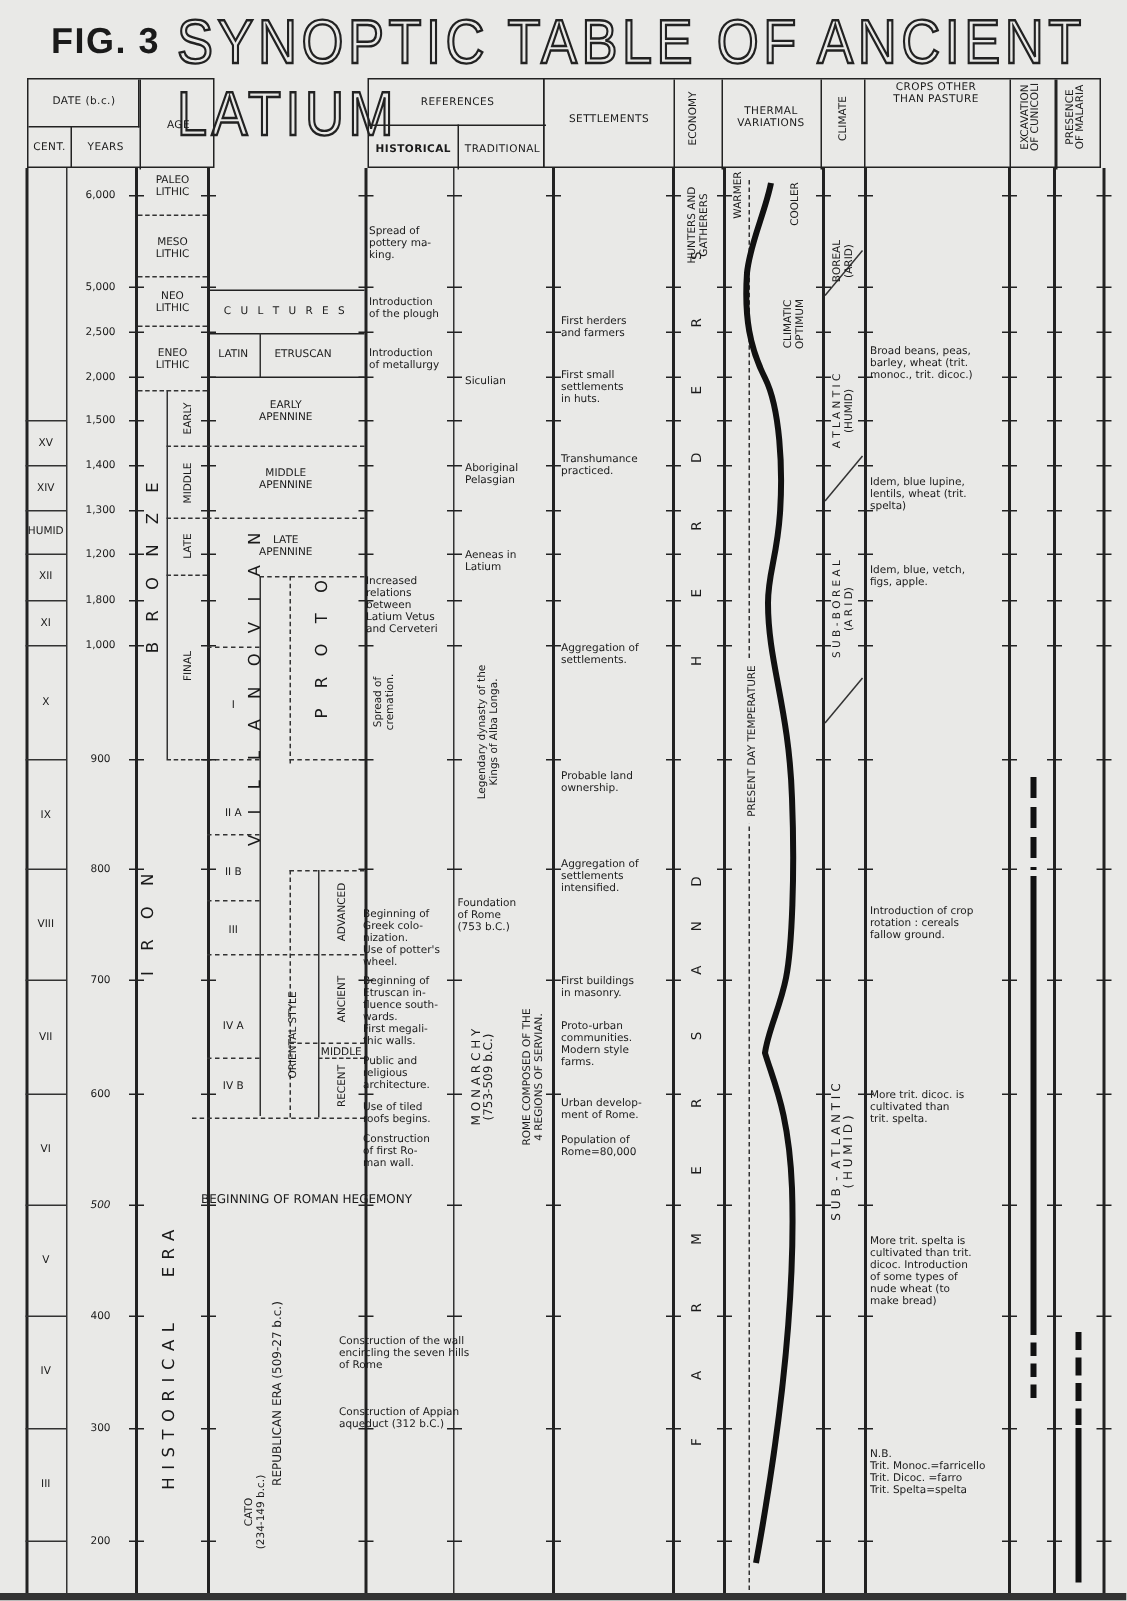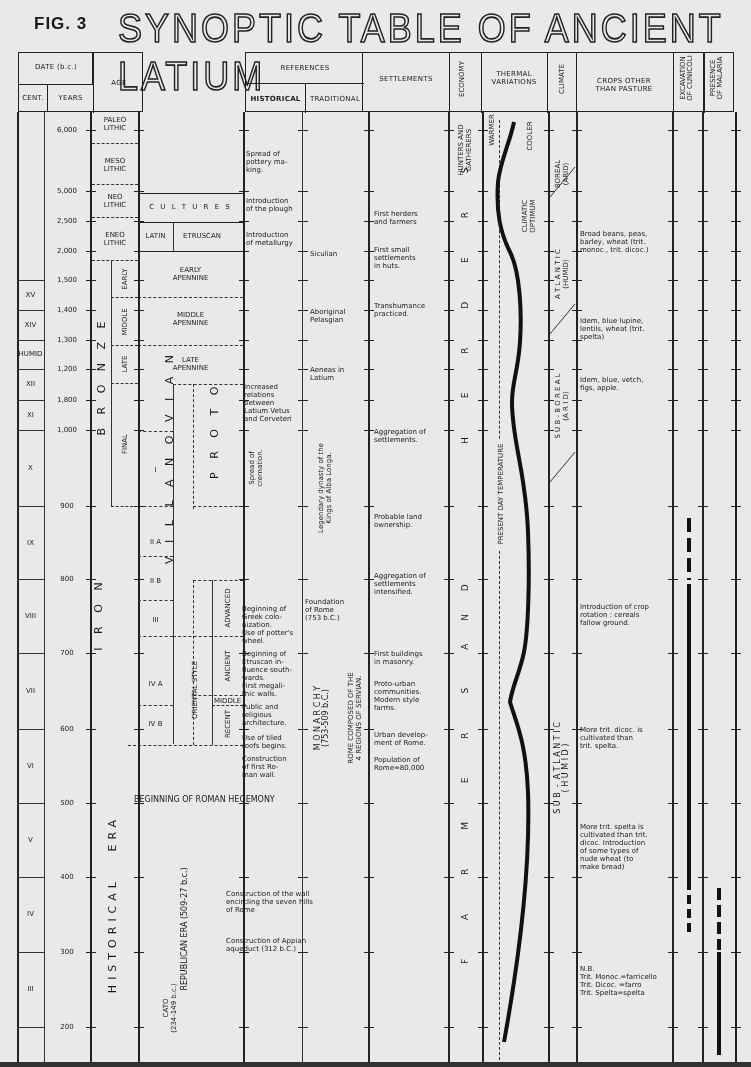--- a/index.html
+++ b/index.html
@@ -1,19 +1,19 @@
 <!DOCTYPE html>
 <html><head>
 <meta charset="utf-8">
 <style>
   html,body{margin:0;padding:0;}
   body{width:751px;height:1067px;background:#e9e9e7;position:relative;overflow:hidden;
        font-family:"DejaVu Sans",sans-serif;color:#1a1a1a;}
   .abs{position:absolute;}
-  .fig{left:34px;top:14px;font-family:"Liberation Sans",sans-serif;font-weight:bold;font-size:17px;letter-spacing:1px;}
+  .fig{left:34px;top:14px;font-family:"Liberation Sans",sans-serif;font-weight:bold;font-size:24px;letter-spacing:1px;}
   .title{left:118px;top:4px;font-family:"Liberation Sans",sans-serif;font-size:36px;letter-spacing:3px;
          color:#e9e9e7;-webkit-text-stroke:1.4px #222;transform:scaleY(1.15);transform-origin:top left;}
   .hb{border:1.5px solid #222;box-sizing:border-box;}
   .ht{font-size:7px;text-align:center;letter-spacing:.3px;}
   .vline{position:absolute;width:0;border-left:2px solid #222;}
   .vthin{position:absolute;width:0;border-left:1px solid #333;}
   .hline{position:absolute;height:0;border-top:1px solid #333;}
   .hdash{position:absolute;height:0;border-top:1.3px dashed #333;}
   .vdash{position:absolute;width:0;border-left:1.3px dashed #333;}
   .t{position:absolute;font-size:7px;line-height:8px;white-space:pre;}
@@ -49,21 +49,21 @@
 <div class="abs hb" style="left:362px;top:52px;width:372px;height:60px;">
   <div class="abs ht" style="left:0;top:22px;width:86px;">SETTLEMENTS</div>
   <div class="abs" style="left:86px;top:0;height:60px;border-left:1.5px solid #222;"></div>
   <div class="rot" style="left:80px;top:22px;width:38px;">ECONOMY</div>
   <div class="abs" style="left:118px;top:0;height:60px;border-left:1.5px solid #222;"></div>
   <div class="abs ht" style="left:118px;top:17px;width:66px;white-space:pre;">THERMAL
 VARIATIONS</div>
   <div class="abs" style="left:184px;top:0;height:60px;border-left:1.5px solid #222;"></div>
   <div class="rot" style="left:180px;top:22px;width:38px;">CLIMATE</div>
   <div class="abs" style="left:213px;top:0;height:60px;border-left:1.5px solid #222;"></div>
-  <div class="abs ht" style="left:213px;top:24px;width:96px;white-space:pre;">CROPS OTHER
+  <div class="abs ht" style="left:213px;top:1px;width:96px;white-space:pre;">CROPS OTHER
 THAN PASTURE</div>
   <div class="abs" style="left:310px;top:0;height:60px;border-left:1.5px solid #222;"></div>
   <div class="rot" style="left:296px;top:18px;width:56px;line-height:7px;">EXCAVATION
 OF CUNICOLI</div>
   <div class="abs" style="left:340px;top:0;height:60px;border-left:2.5px solid #222;"></div>
   <div class="rot" style="left:326px;top:18px;width:56px;line-height:7px;">PRESENCE
 OF MALARIA</div>
 </div>
 
 <div class="vline" style="left:17px;top:112px;height:950px;"></div>

